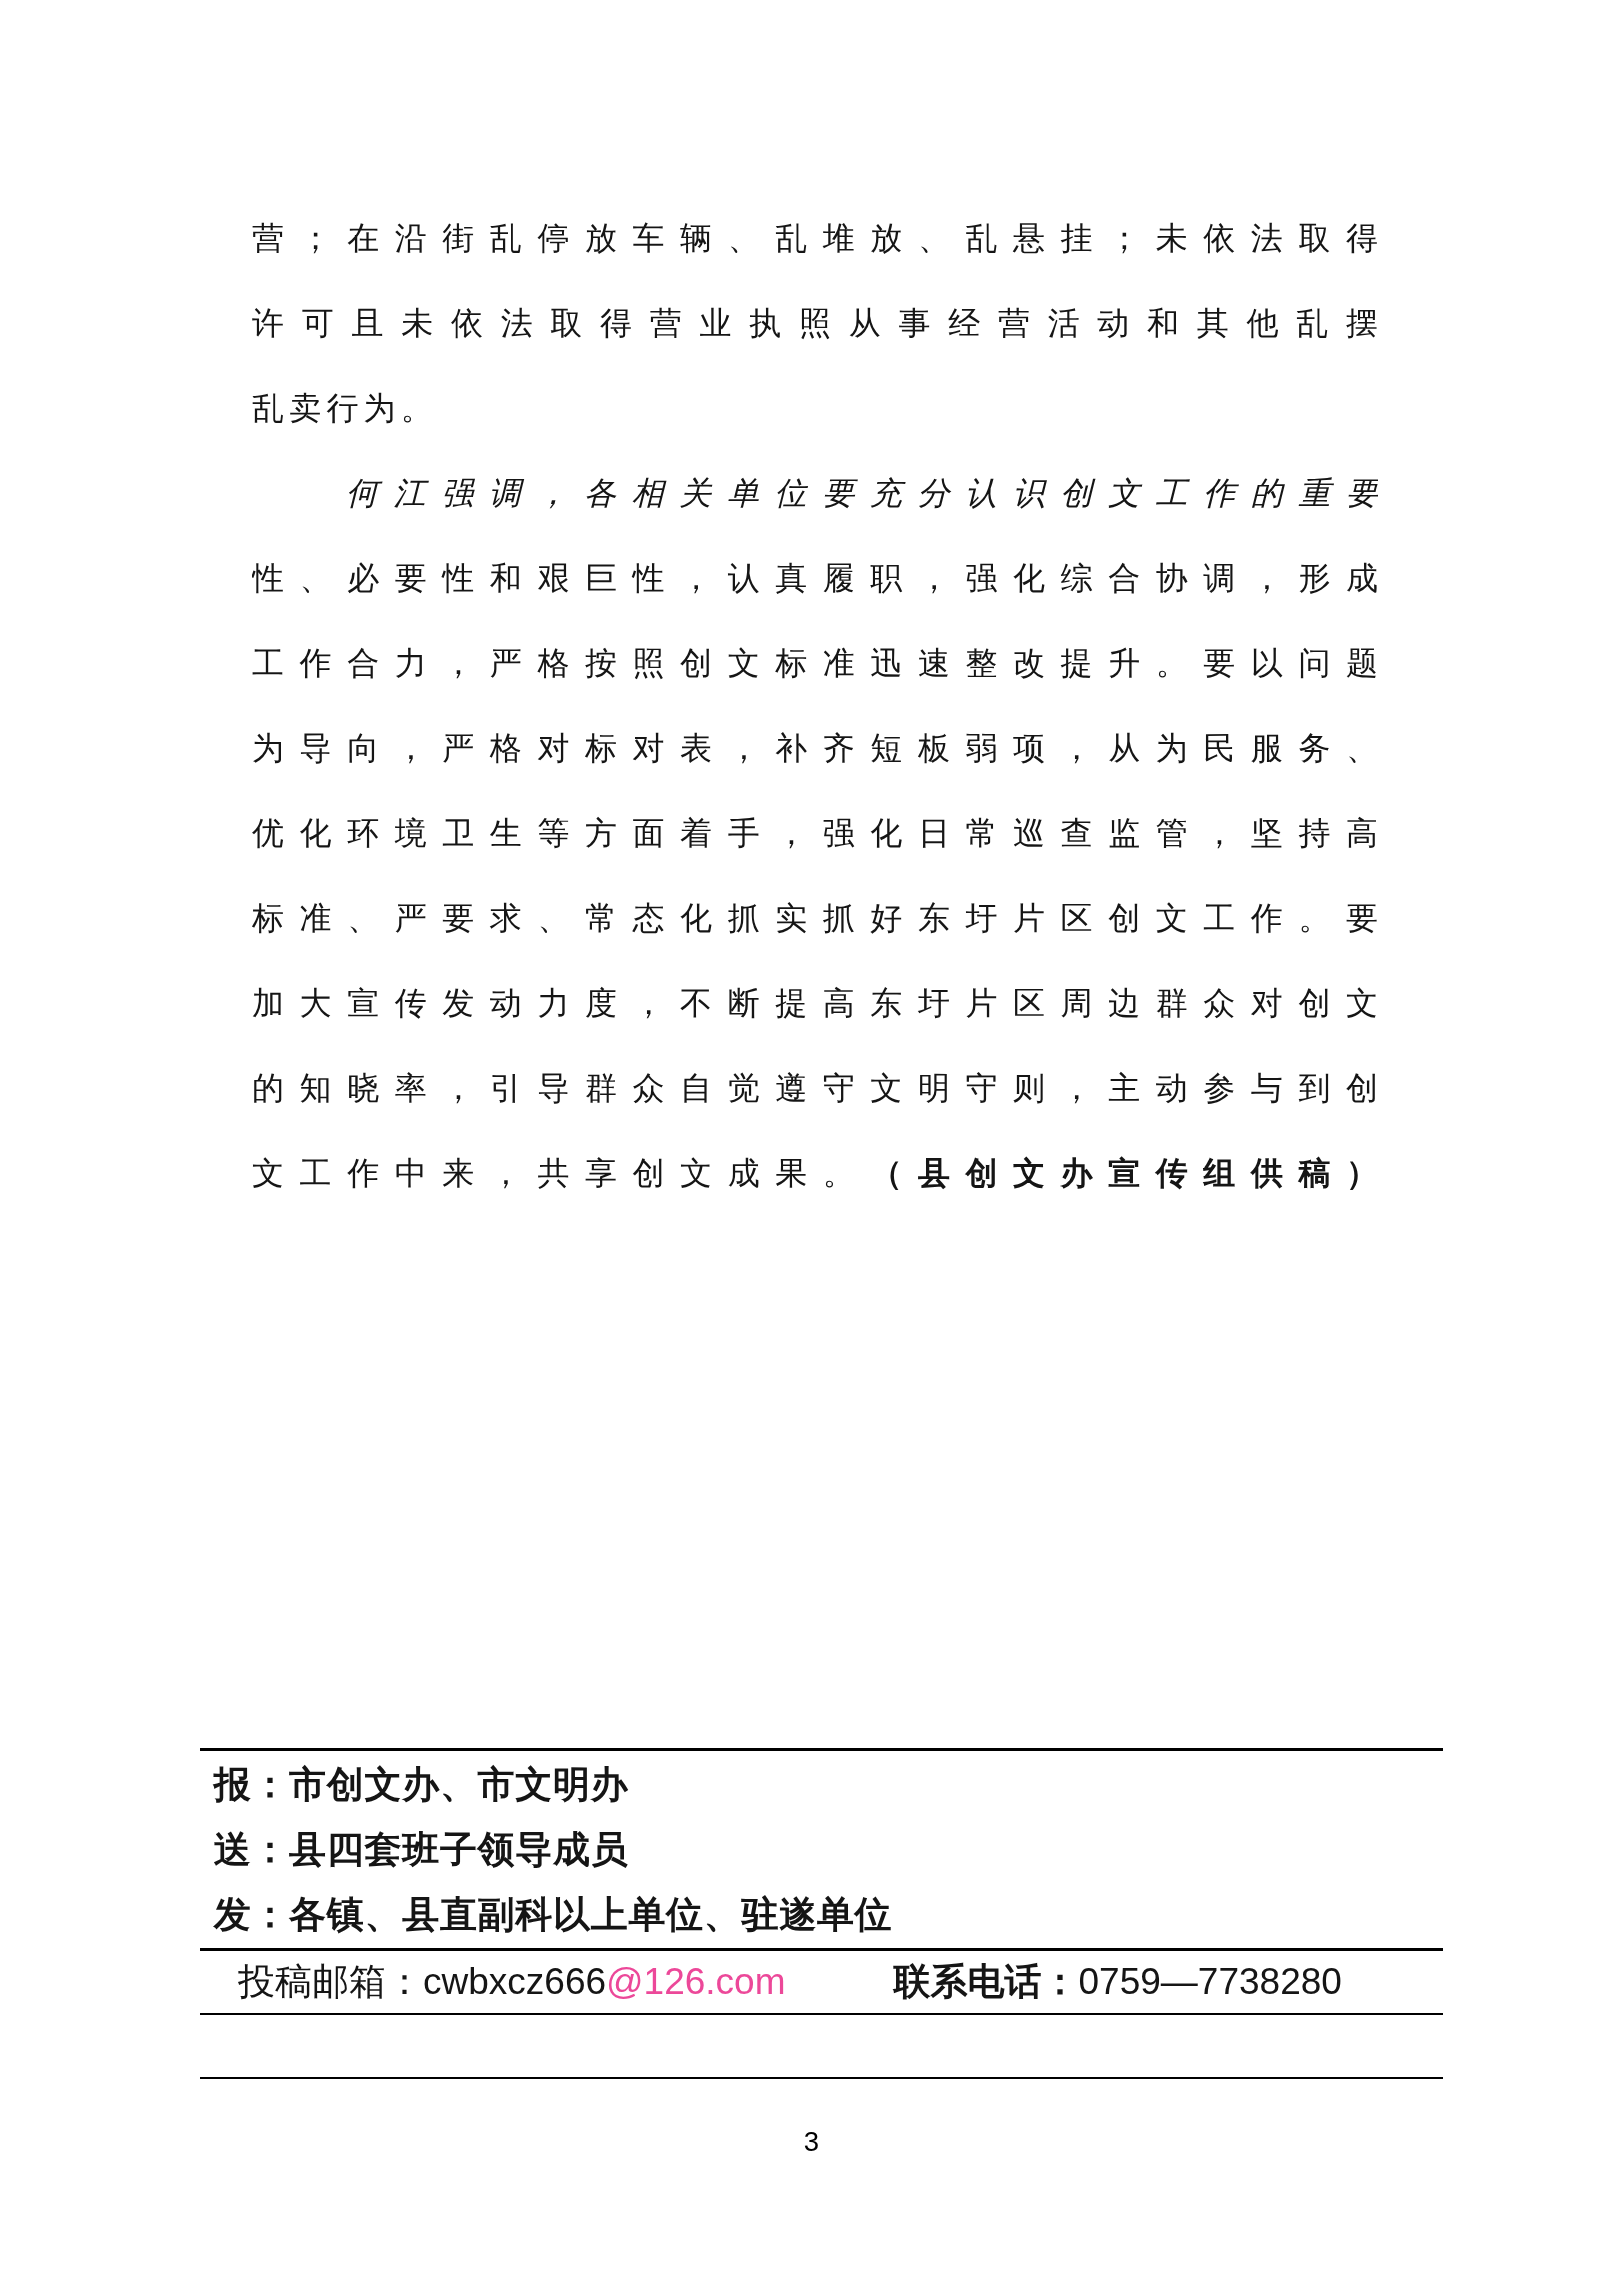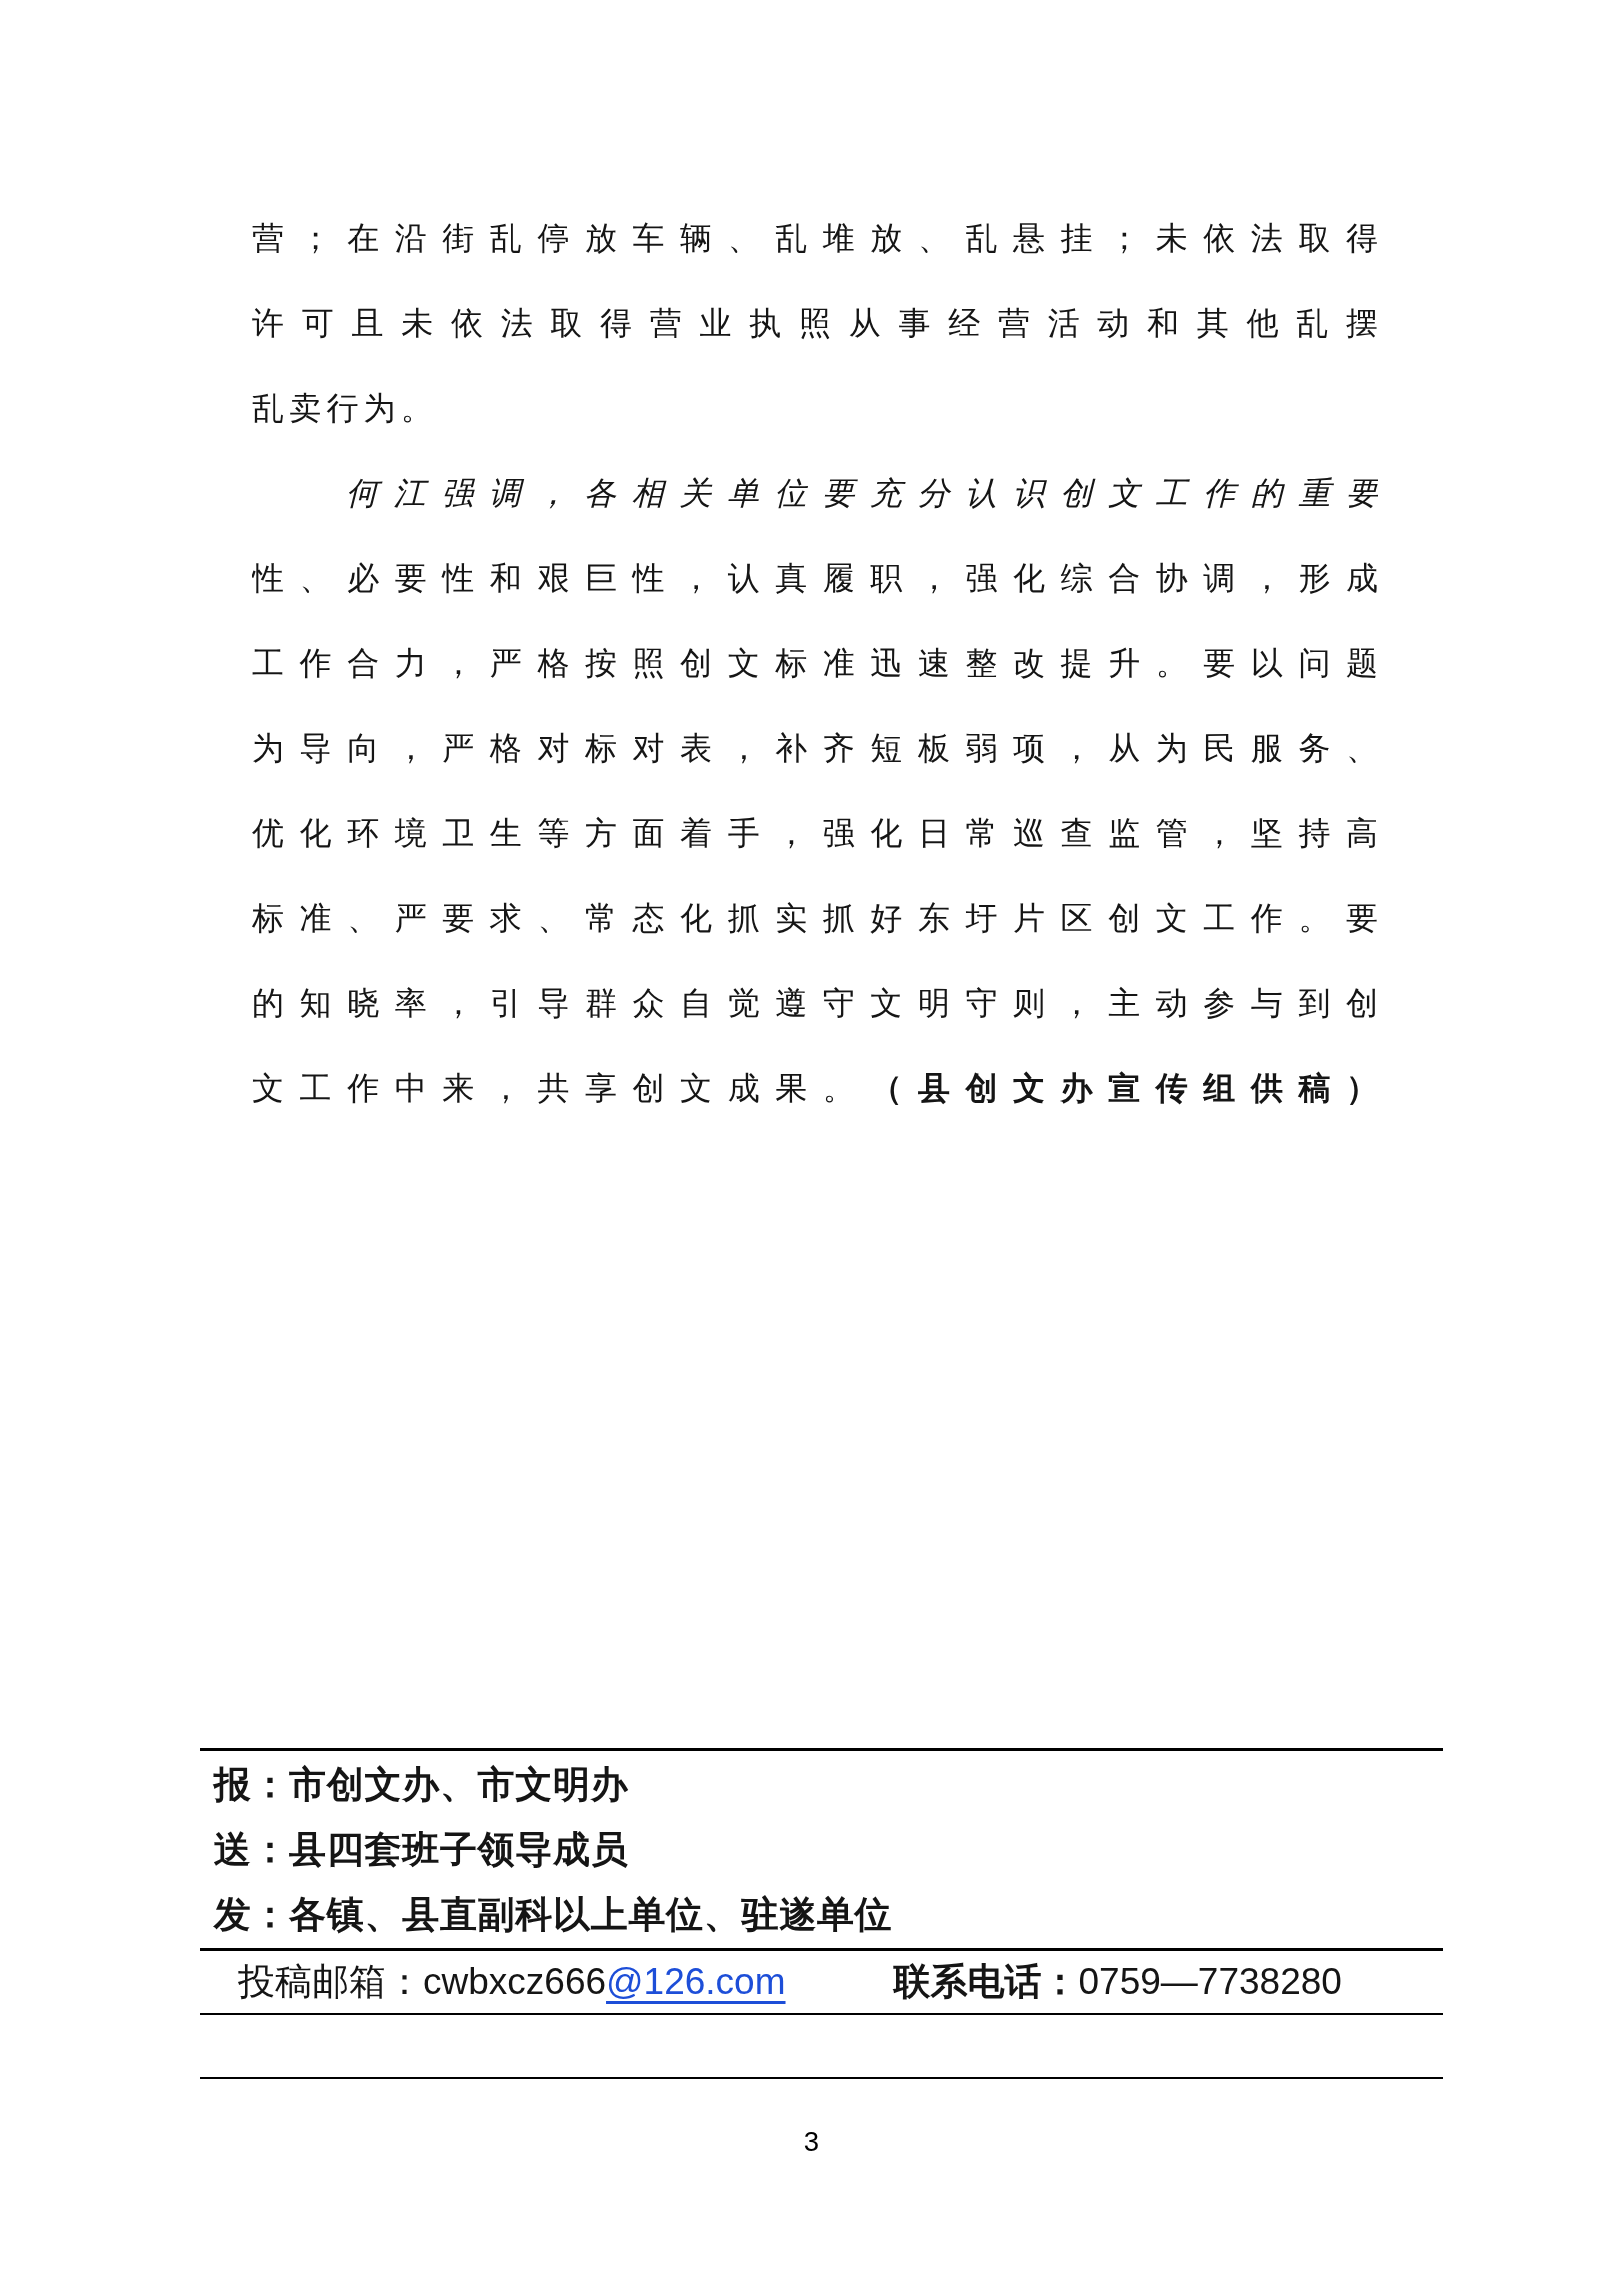--- a/index.html
+++ b/index.html
@@ -62,22 +62,21 @@
     line-height: 62px;
     padding-left: 38px;
     font-size: 37px;
     white-space: nowrap;
   }
   .latin {
     font-family: "Liberation Sans", "DejaVu Sans", sans-serif;
     font-stretch: condensed;
   }
   .link {
-    color: #1d4ed8;
-    text-decoration: underline;
+    color: #ec4899;
     text-decoration-thickness: 3.3px;
     text-underline-offset: 6.5px;
     cursor: pointer;
   }
   .phone-label { margin-left: 108px; font-weight: bold; }
   .spacer { height: 62px; }
 
   
   .page-number {
     position: absolute;
@@ -103,20 +102,21 @@
       <div class="line line--end">乱卖行为。</div>
     </section>
 
     <section>
       <div class="line line--indent">何江强调，各相关单位要充分认识创文工作的重要</div>
       <div class="line">性、必要性和艰巨性，认真履职，强化综合协调，形成</div>
       <div class="line">工作合力，严格按照创文标准迅速整改提升。要以问题</div>
       <div class="line">为导向，严格对标对表，补齐短板弱项，从为民服务、</div>
       <div class="line">优化环境卫生等方面着手，强化日常巡查监管，坚持高</div>
       <div class="line">标准、严要求、常态化抓实抓好东圩片区创文工作。要</div>
+      <div class="line">加大宣传发动力度，不断提高东圩片区周边群众对创文</div>
       <div class="line">的知晓率，引导群众自觉遵守文明守则，主动参与到创</div>
       <div class="line"><span>文工作中来，共享创文成果。</span><span class="bold">（县创文办宣传组供稿）</span></div>
     </section>
 
   </main>
 
   <footer class="colophon">
     <div class="rule"></div>
 
     <div class="dist">

